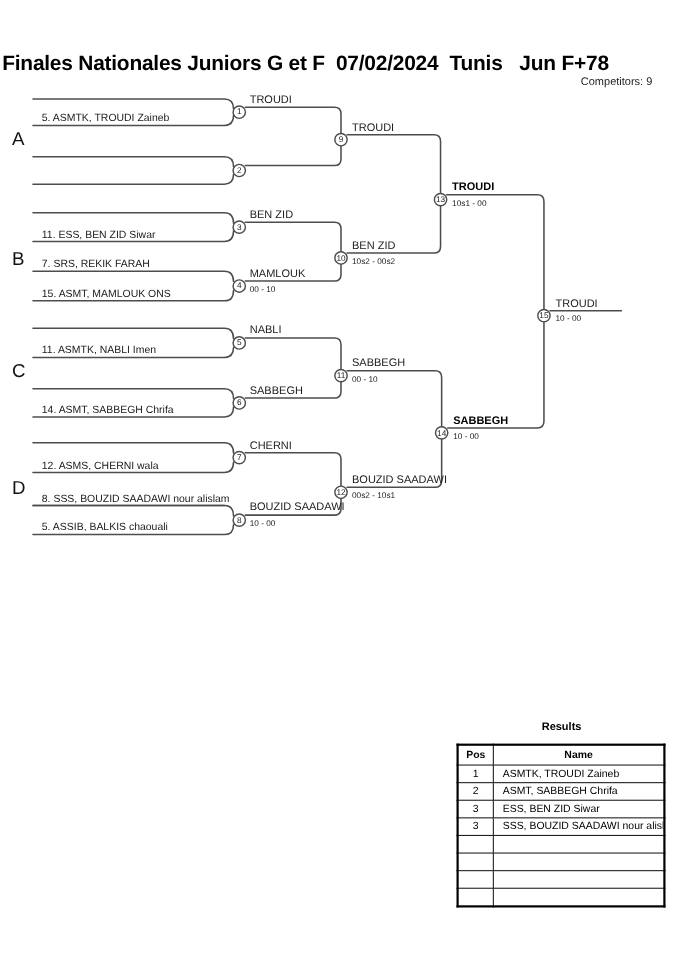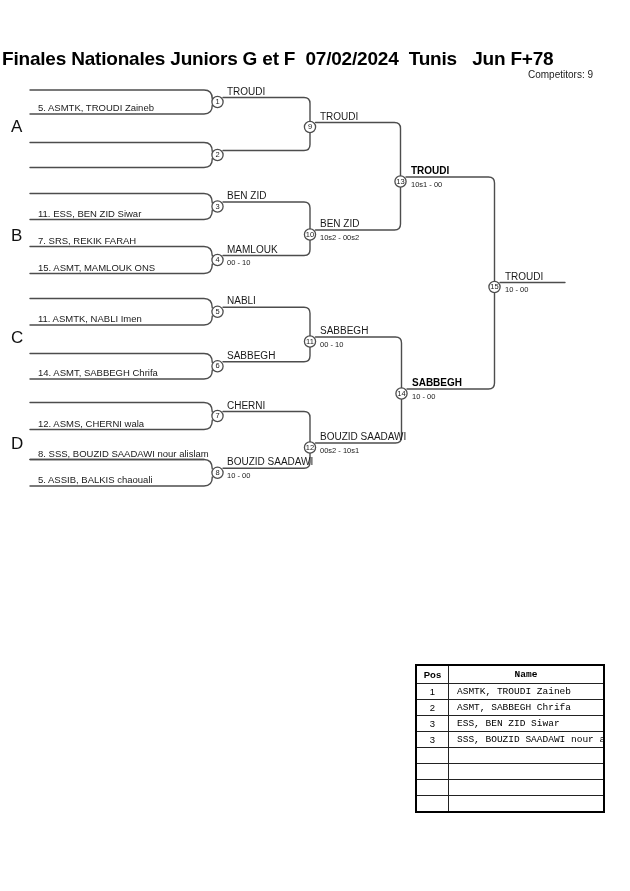--- a/index.html
+++ b/index.html
@@ -18,21 +18,21 @@
   svg.bracket{position:absolute;left:0;top:0;}
   .results{position:absolute;left:415px;top:656px;width:191px;}
   .results-title{font-size:10px;font-weight:bold;text-align:center;line-height:12px;}
   table.restab{border-collapse:collapse;table-layout:fixed;width:190px;margin-top:8px;
                border:2.5px solid #000;}
   table.restab td, table.restab th{border:1.4px solid #222;font-size:9.5px;overflow:hidden;
                white-space:nowrap;padding:0;}
   table.restab th{height:17px;font-weight:bold;margin-left:20px;}
   table.restab td{height:15px;}
   .col-pos{width:31px;text-align:center;}
-  .col-name{text-align:left;padding-left:8px !important;font-family:Liberation Mono, monospace;}
+  .col-name{text-align:left;padding-left:8px !important;}
   th.col-name{text-align:center;padding-left:0 !important;}
 </style>
 </head>
 <body>
 
 <div class="page">
 
   <div class="title">Finales Nationales Juniors G et F  07/02/2024  Tunis   Jun F+78</div>
   <div class="competitors">Competitors: 9</div>
 
@@ -144,20 +144,21 @@
   <div class="score" style="left:227px;top:258px">00 - 10</div>
   <div class="score" style="left:227px;top:470.8px">10 - 00</div>
   <div class="score" style="left:320px;top:232.5px">10s2 - 00s2</div>
   <div class="score" style="left:320px;top:339.5px">00 - 10</div>
   <div class="score" style="left:320px;top:445.5px">00s2 - 10s1</div>
   <div class="score" style="left:411px;top:179.5px">10s1 - 00</div>
   <div class="score" style="left:412px;top:391.5px">10 - 00</div>
   <div class="score" style="left:505px;top:285px">10 - 00</div>
 
   <div class="results">
+    <div class="results-title">Results</div>
     <table class="restab">
       <tbody>
           <tr>
         <th class="col-pos">Pos</th>
         <th class="col-name">Name</th>
       </tr>
       <tr>
         <td class="col-pos">1</td>
         <td class="col-name">ASMTK, TROUDI Zaineb</td>
       </tr>

